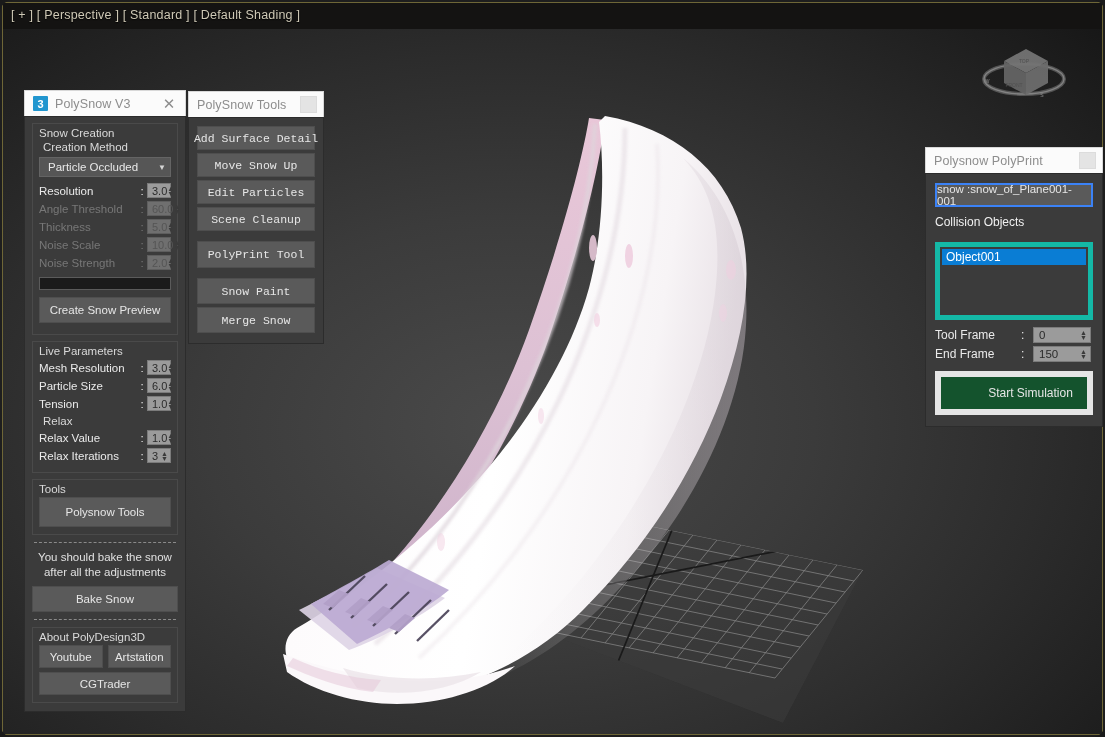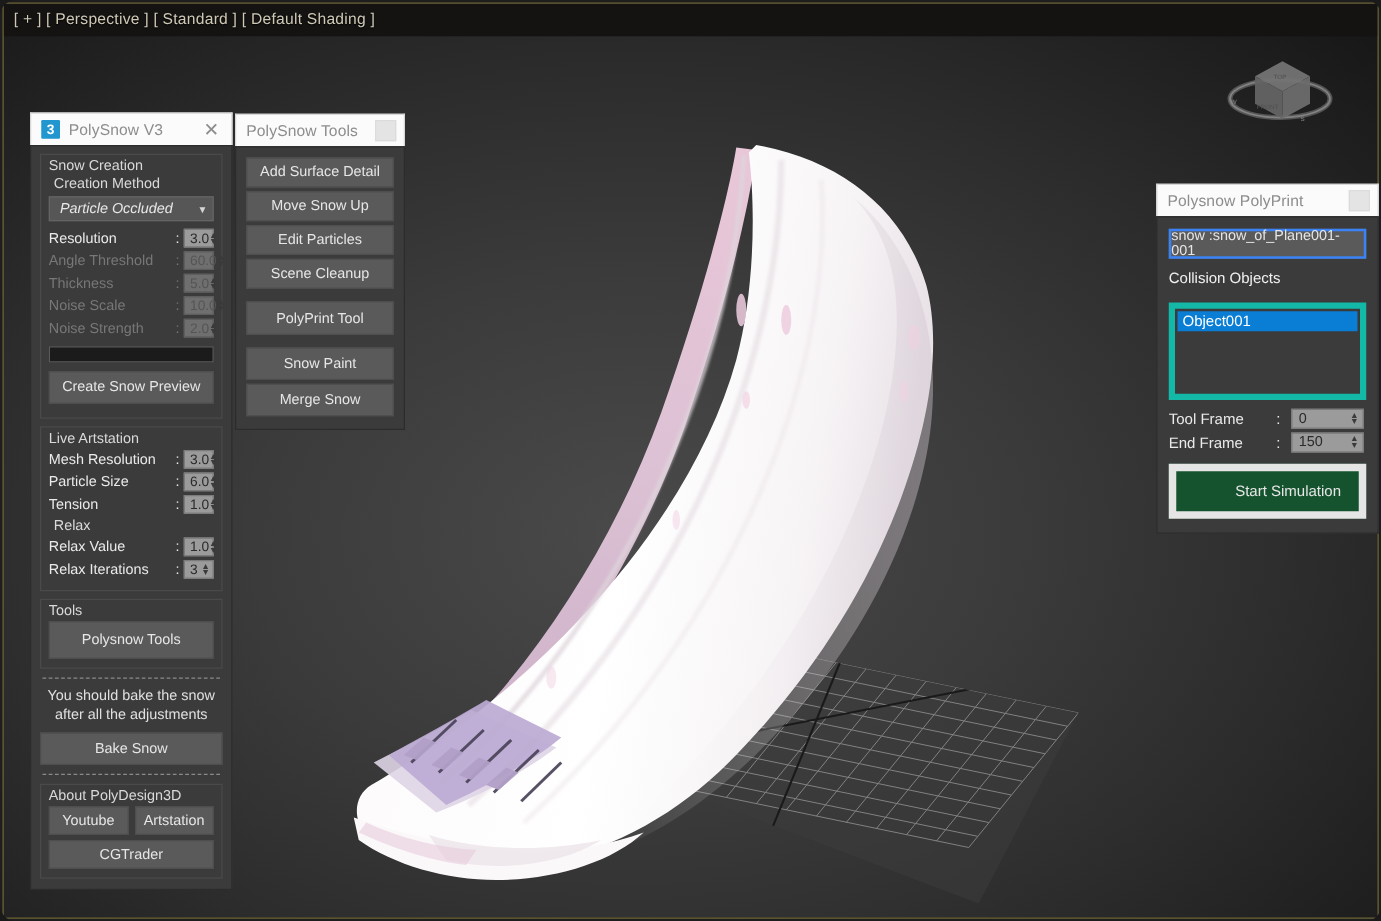--- a/index.html
+++ b/index.html
@@ -99,21 +99,21 @@
     color: #d9d9d9; font-size: 11.5px; margin-bottom: 2px;
   }
   .sub-label { color: #d9d9d9; font-size: 11.5px; padding-left: 4px; margin-bottom: 4px; }
 
   
   .dropdown {
     background: #565656; border: 1px solid #646464;
     height: 20px; display: flex; align-items: center;
     padding: 0 4px 0 8px; margin-bottom: 5px; cursor: pointer;
   }
-  .dropdown .dd-text { flex: 1; color: #e8e8e8; font-size: 11.5px; font-style: italic; }
+  .dropdown .dd-text { flex: 1; color: #e8e8e8; font-size: 11.5px; }
   .dd-arrow { color: #d5d5d5; font-size: 8px; }
 
   
   .prow { display: flex; align-items: center; height: 17px; margin-bottom: 1px; }
   .prow .pname { color: #eaeaea; font-size: 11.5px; flex: 1; white-space: nowrap; }
   .prow .pcolon { color: #eaeaea; font-size: 11.5px; width: 10px; text-align: center; }
   .prow.dim .pname, .prow.dim .pcolon { color: #777; }
   .spin {
     width: 24px; height: 15px; background: #9b9b9b;
     border: 1px solid #7b7b7b; display: flex; align-items: center;
@@ -146,21 +146,21 @@
     border-top: 1px dashed #8a8a8a; margin: 7px 2px;
   }
   .note {
     color: #e0e0e0; font-size: 11.5px; text-align: center;
     line-height: 15px; margin-bottom: 6px;
   }
   .btn-row { display: flex; gap: 5px; margin-bottom: 4px; }
 
   
   #tools-panel .panel-body { padding: 8px 8px 10px 8px; background: #3b3b3b; }
-  #tools-panel .btn { height: 24px; margin-bottom: 3px; }
+  #tools-panel .btn { height: 24px; margin-bottom: 3px; font-family: Liberation Mono, monospace; }
   .tool-gap { height: 7px; }
 
   
   #polyprint-panel .panel-body { padding: 9px 9px 11px 9px; }
   .pp-field {
     background: #5a5a5a; border: 2px solid #3b82f6;
     height: 24px; display: flex; align-items: center;
     justify-content: center; color: #e6e6e6; font-size: 11.5px;
     margin-bottom: 8px;
   }
@@ -392,21 +392,21 @@
             <span class="sval">2.0</span>
             <span class="spin-arrows">▲<br>▼</span>
           </span>
         </div>
 
         <div class="progressbar"></div>
         <div class="btn btn-wide" style="height:26px;">Create Snow Preview</div>
       </div>
 
       <div class="group">
-        <div class="group-title">Live Artstation</div>
+        <div class="group-title">Live Parameters</div>
 
         <div class="prow">
           <span class="pname">Mesh Resolution</span>
           <span class="pcolon">:</span>
           <span class="spin">
             <span class="sval">3.0</span>
             <span class="spin-arrows">▲<br>▼</span>
           </span>
         </div>
         <div class="prow">

